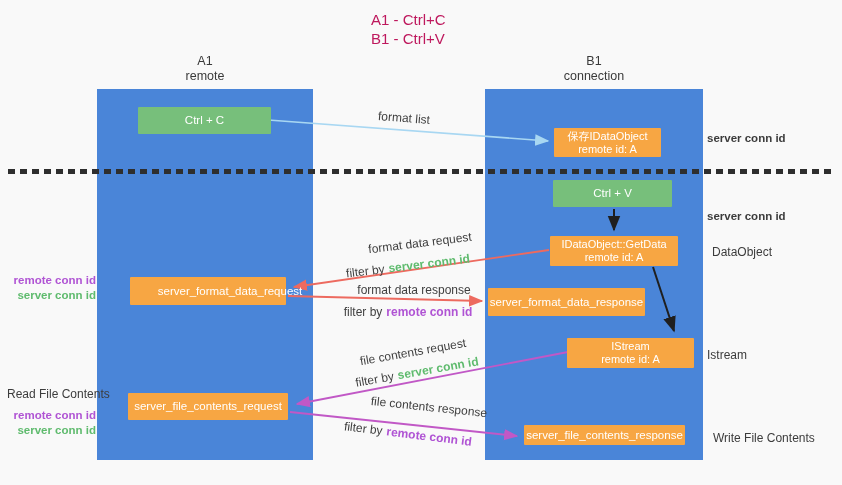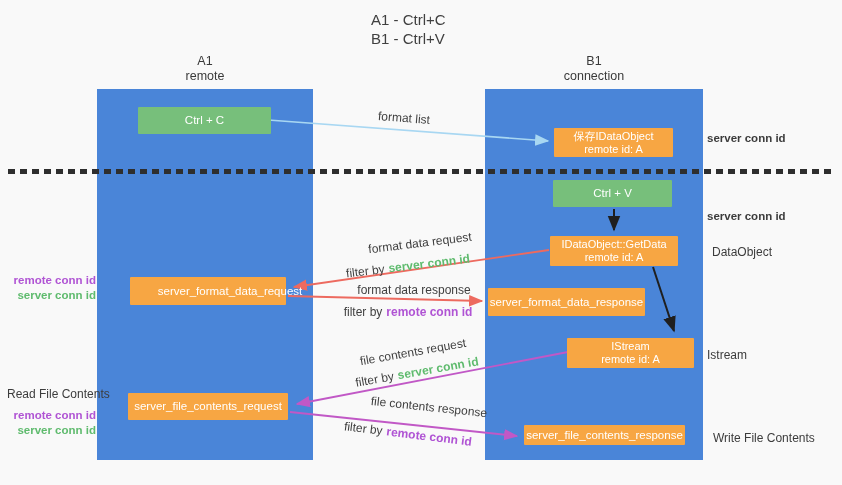--- a/index.html
+++ b/index.html
@@ -6,21 +6,21 @@
   html,body { width:842px; height:485px; }
   body {
     font-family:"Liberation Sans", sans-serif;
     background:#f9f9f9;
     position:relative;
     overflow:hidden;
     color:#3c3c3c;
   }
   #stage { position:absolute; inset:0; width:842px; height:485px; }
 
-  .title-block { position:absolute; left:371px; top:10px; font-size:15px; line-height:19px; color:#404040; }
+  .title-block { position:absolute; left:371px; top:10px; font-size:15px; line-height:19px; color:#be185d; }
 
   .col-header { position:absolute; text-align:center; font-size:12.5px; line-height:15px; color:#3a3a3a; width:120px; }
   #hdr-left  { left:145px; top:54px; }
   #hdr-right { left:534px; top:54px; }
 
   .lifeline { position:absolute; top:89px; height:371px; background:#4a85d8; }
   #col-left  { left:97px;  width:216px; }
   #col-right { left:485px; width:218px; }
 
   .dotted-line {
@@ -29,21 +29,21 @@
   }
 
   .node {
     position:absolute; display:flex; flex-direction:column; align-items:center; justify-content:center;
     color:#ffffff; font-size:11.5px; line-height:13px; text-align:center; border-radius:1px;
   }
   .green-node  { background:#77bf7b; }
   .orange-node { background:#f7a643; }
 
   #n-ctrl-c   { left:138px; top:107px; width:133px; height:27px; }
-  #n-save-ido { left:554px; top:128px; width:119px; height:29px; font-size:11px; }
+  #n-save-ido { left:554px; top:128px; width:107px; height:29px; font-size:11px; }
   #n-ctrl-v   { left:553px; top:180px; width:119px; height:27px; }
   #n-getdata  { left:550px; top:236px; width:128px; height:30px; font-size:11px; }
   #n-fmt-req  { left:130px; top:277px; width:156px; height:28px;padding-left:44px; }
   #n-fmt-res  { left:488px; top:288px; width:157px; height:28px; }
   #n-istream  { left:567px; top:338px; width:127px; height:30px; font-size:11px; }
   #n-file-req { left:128px; top:393px; width:160px; height:27px;align-items:center; }
   #n-file-res { left:524px; top:425px; width:161px; height:20px; }
 
   .edge-label {
     position:absolute; white-space:nowrap; font-size:12px; color:#3f3f3f;

